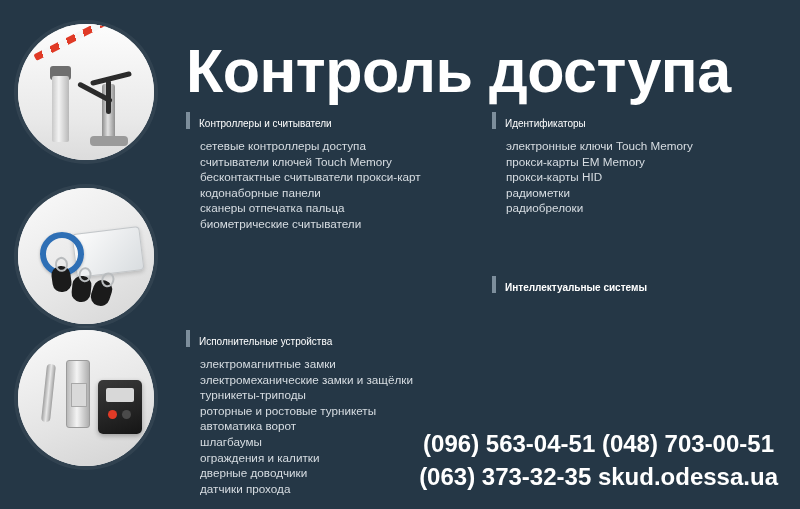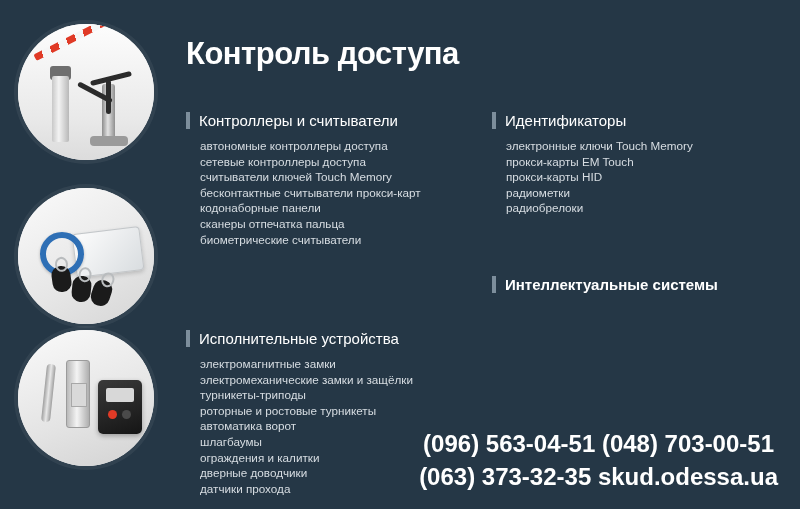--- a/index.html
+++ b/index.html
@@ -168,33 +168,33 @@
     position:absolute; left:24px; top:30px;
     width:9px; height:9px; border-radius:50%;
     background:#4a4a4a;
   }
 
   
   .title {
     position: absolute;
     left: 186px;
     top: 36px;
-    font-size: 31px;
+    font-size: 61px;
     font-weight: bold;
     color: #ffffff;
     letter-spacing: -0.5px;
   }
   .col-left  { position: absolute; left: 186px; width: 290px; }
   .col-right { position: absolute; left: 492px; width: 300px; }
 
   .blk-heading {
     display: flex;
     align-items: flex-end;
     color: #ffffff;
-    font-size: 15px;
+    font-size: 10px;
     margin-bottom: 9px;
   }
   .blk-bar {
     width: 4px;
     height: 17px;
     background: #7d8e9c;
     margin-right: 9px;
     flex: none;
   }
   .blk-list {
@@ -267,38 +267,37 @@
   </div>
 
   <div class="title">Контроль доступа</div>
 
   <div class="col-left pos-a">
     <div class="blk-heading">
       <span class="blk-bar"></span>
       <span>Контроллеры и считыватели</span>
     </div>
     <ul class="blk-list">
-      <li>автономные контроллеры доступа</li>
       <li>сетевые контроллеры доступа</li>
       <li>считыватели ключей Touch Memory</li>
       <li>бесконтактные считыватели прокси-карт</li>
       <li>кодонаборные панели</li>
       <li>сканеры отпечатка пальца</li>
       <li>биометрические считыватели</li>
     </ul>
   </div>
 
   <div class="col-right pos-c">
     <div class="blk-heading">
       <span class="blk-bar"></span>
       <span>Идентификаторы</span>
     </div>
     <ul class="blk-list">
       <li>электронные ключи Touch Memory</li>
-      <li>прокси-карты EM Touch</li>
+      <li>прокси-карты EM Memory</li>
       <li>прокси-карты HID</li>
       <li>радиометки</li>
       <li>радиобрелоки</li>
     </ul>
   </div>
 
   <div class="col-left pos-b">
     <div class="blk-heading">
       <span class="blk-bar"></span>
       <span>Исполнительные устройства</span>

